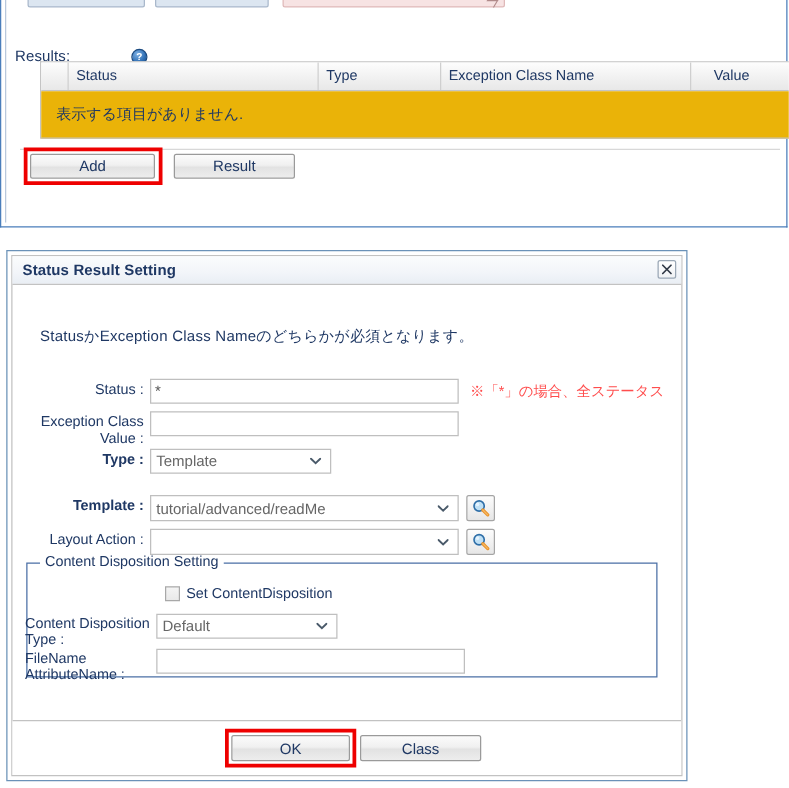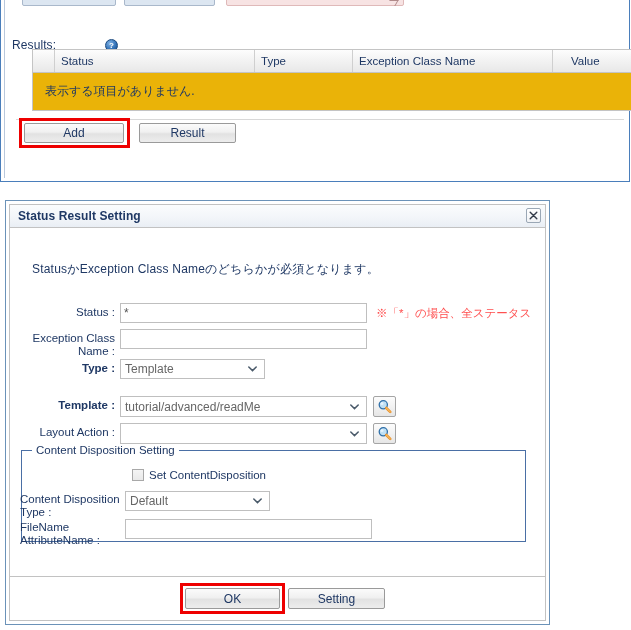--- a/index.html
+++ b/index.html
@@ -532,21 +532,21 @@
 
       <div class="form-row" id="row-status">
         <div class="form-label">Status :</div>
         <input class="text-input" id="status-input" type="text" value="*" style="">
         <div id="status-note">※「*」の場合、全ステータス</div>
       </div>
 
       <div class="form-row" id="row-exception">
         <div class="form-label">
           <div>Exception Class</div>
-          <div>Name :</div>
+          <div>Value :</div>
         </div>
         <input class="text-input" id="exception-input" type="text" value="" style="">
       </div>
 
       <div class="form-row" id="row-type">
         <div class="form-label bold">Type :</div>
         <div class="select-box" id="type-select">
           <span>Template</span>
           <span class="select-arrow">
             <svg width="9" height="6" viewBox="0 0 9 6">
@@ -625,18 +625,18 @@
             <div>AttributeName :</div>
           </div>
           <input class="text-input" id="cd-filename-input" type="text" value="" style="">
         </div>
       </div>
 
     </div>
 
     <div id="dialog-footer">
       <div class="btn" id="ok-button">OK</div>
-      <div class="btn" id="cancel-button">Setting</div>
+      <div class="btn" id="cancel-button">Class</div>
       <div id="ok-highlight"></div>
     </div>
 
   </div>
 </div>
 
 </body></html>

